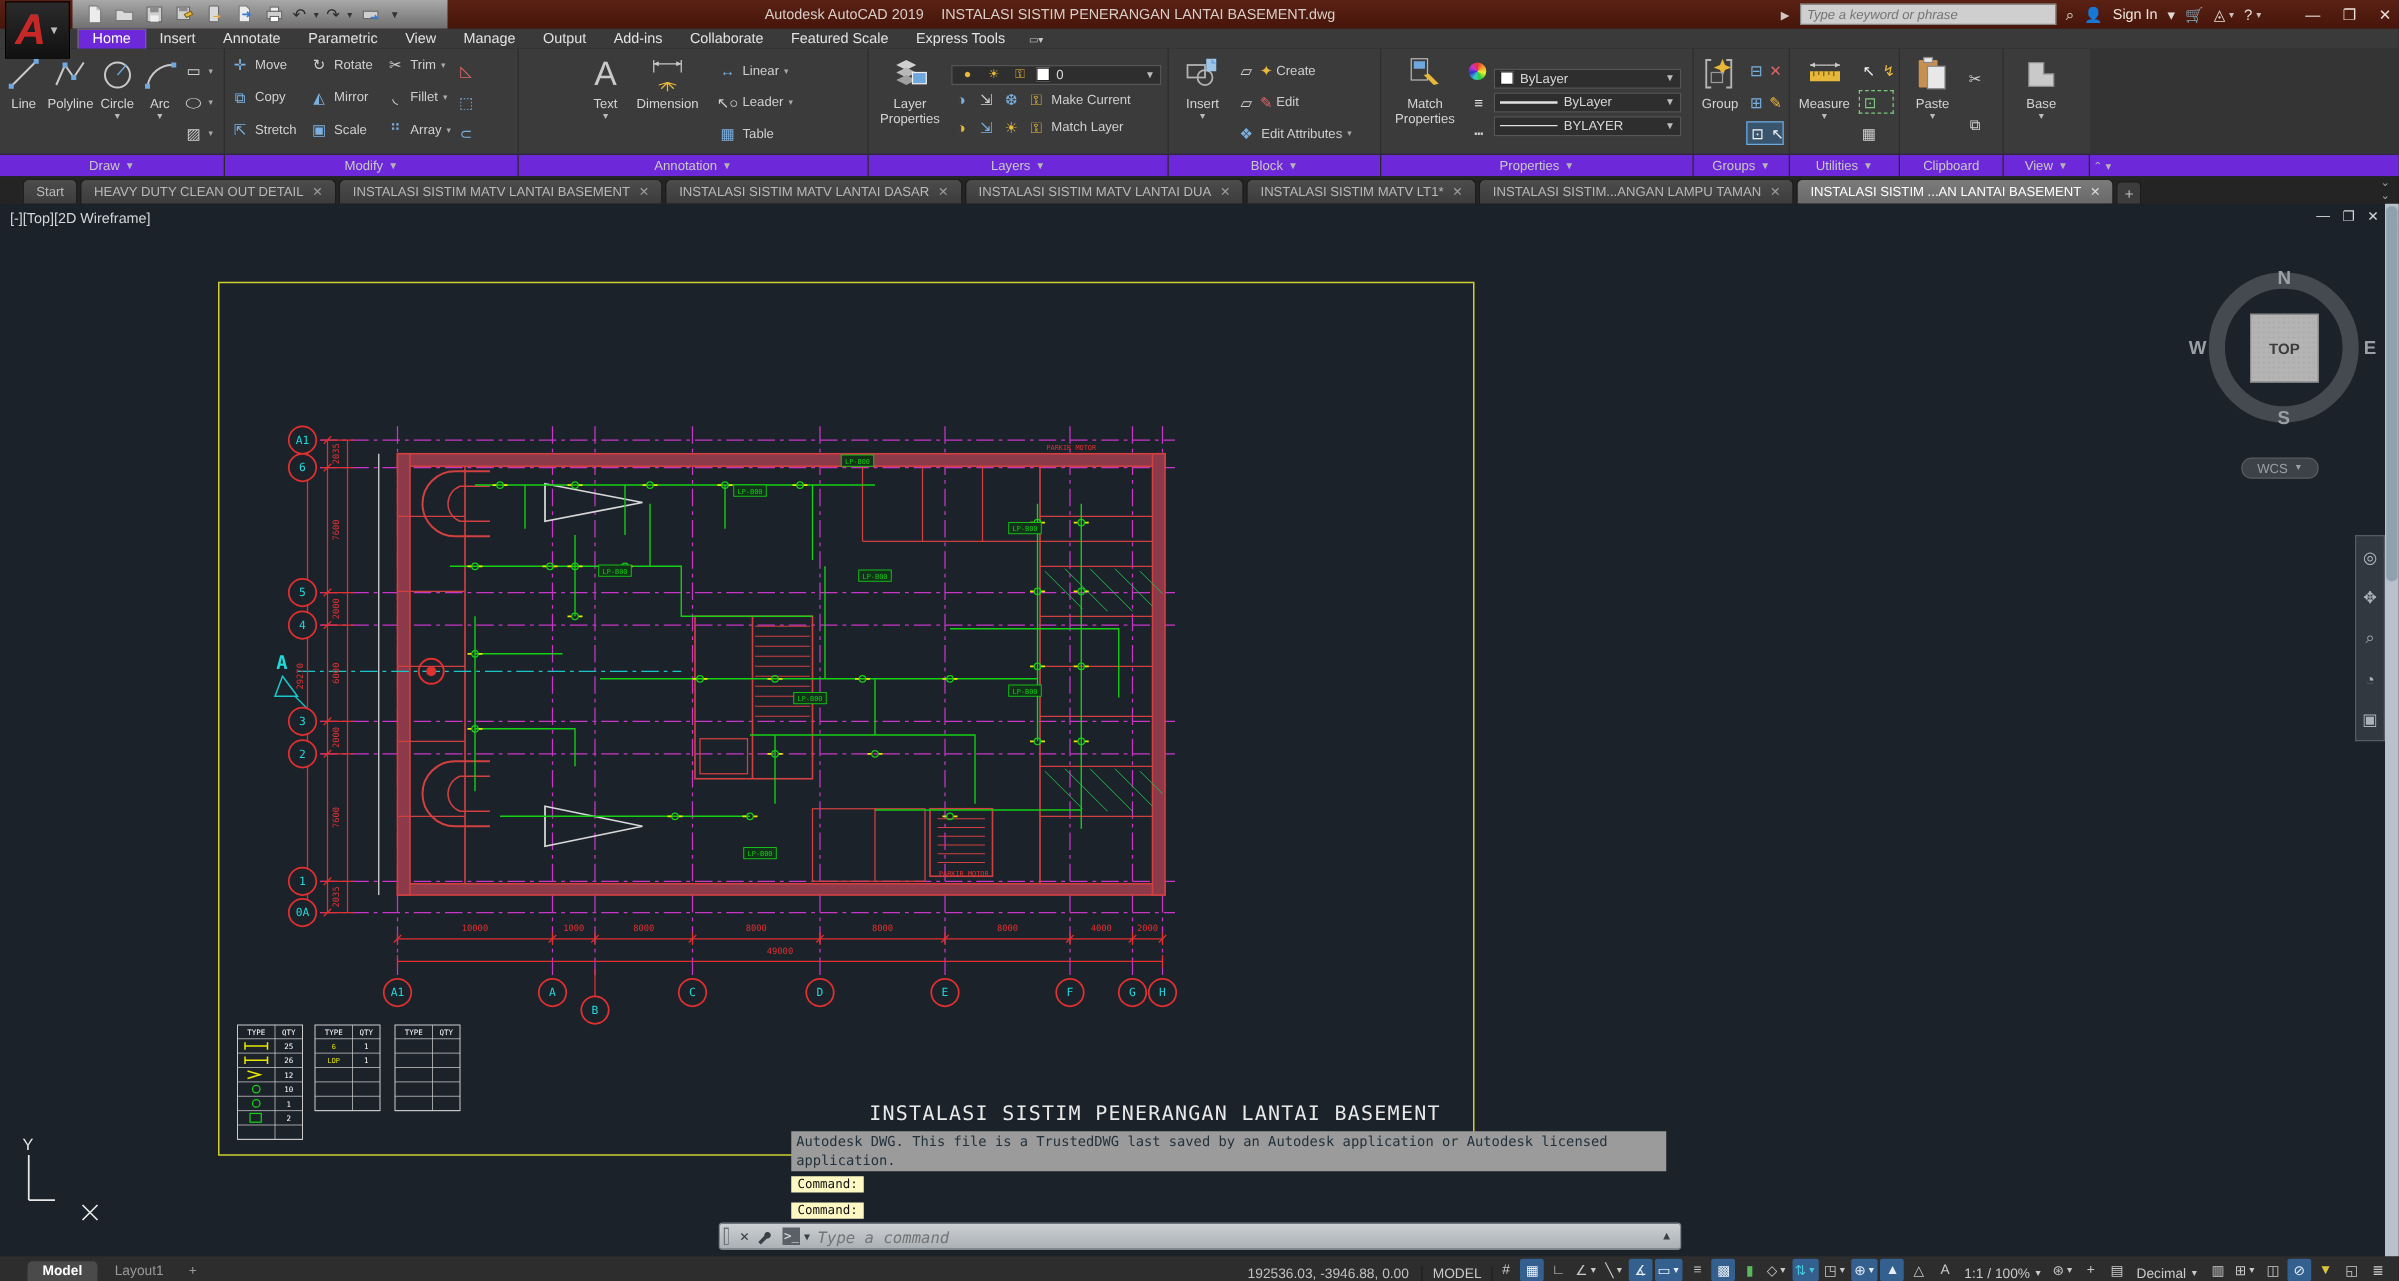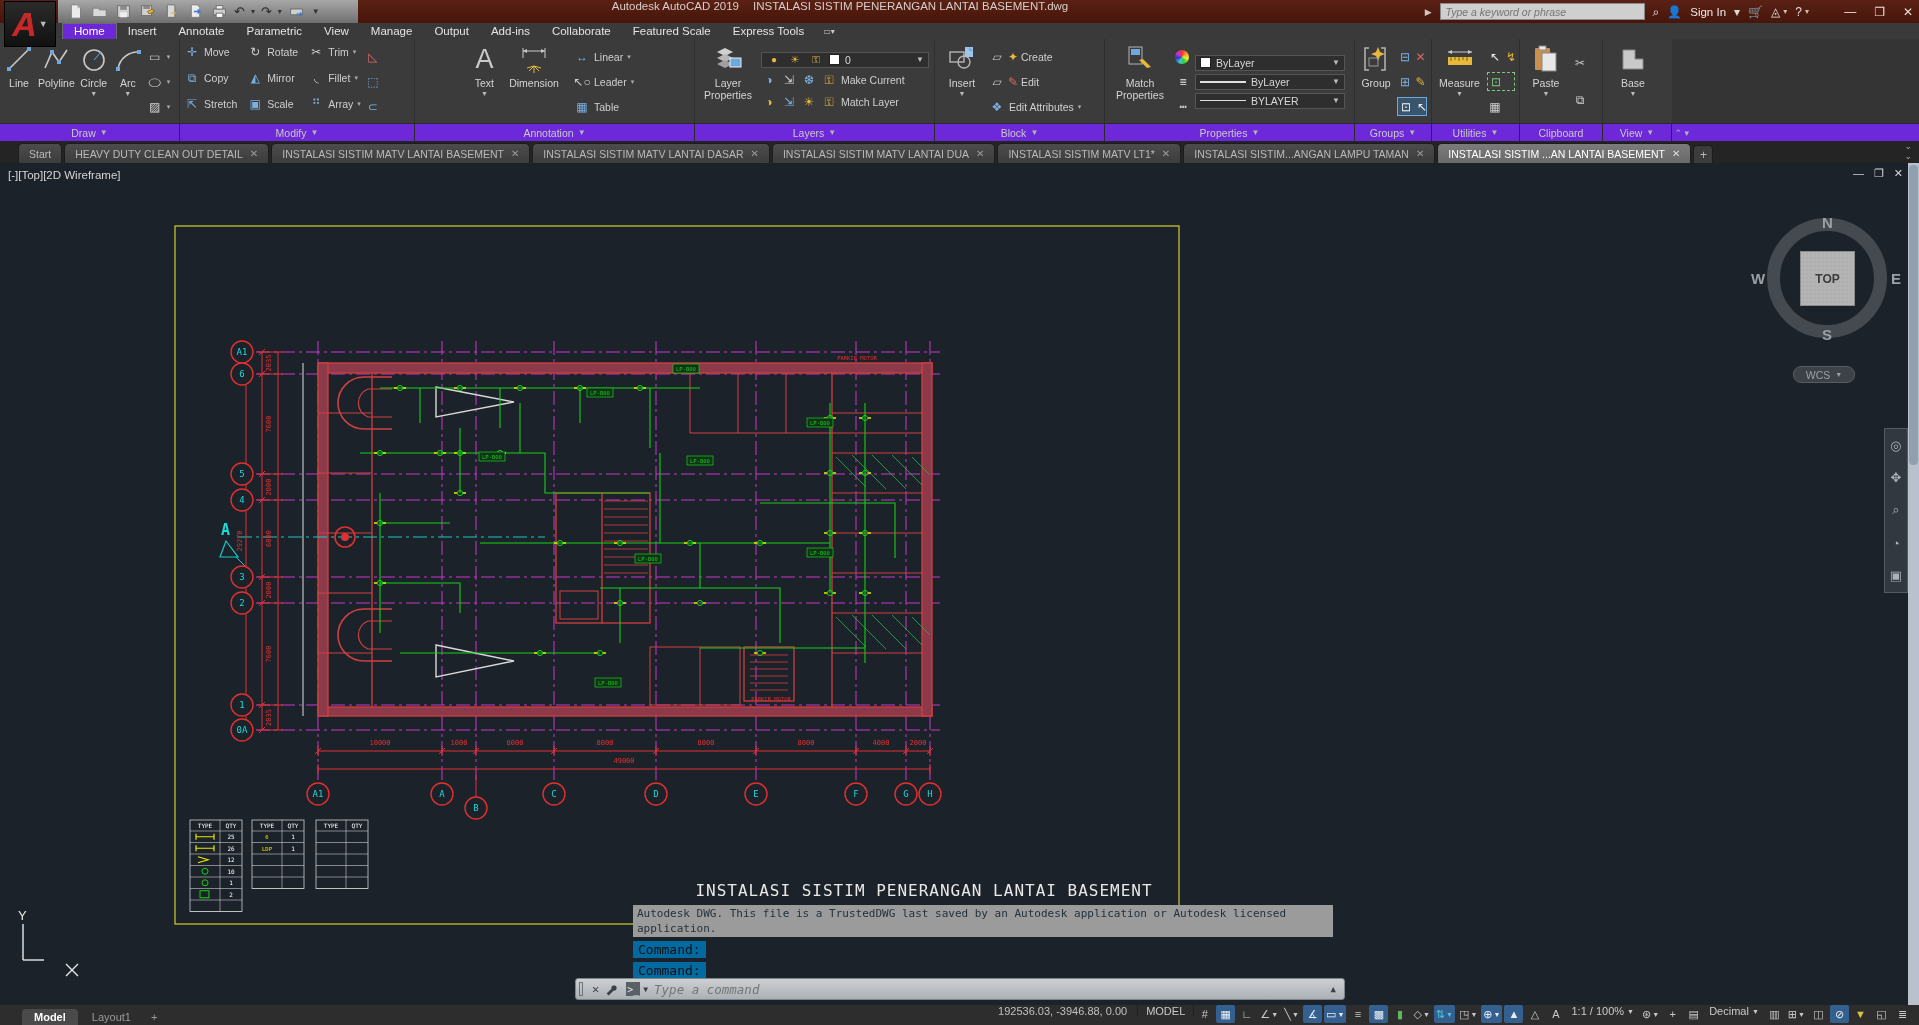--- a/index.html
+++ b/index.html
@@ -17,21 +17,21 @@
                   background-clip:text; color:#c62828; line-height:1; }
   #acad-logo .caret { color:#bbb; font-size:9px; margin-left:2px; }
   #qat { position:absolute; left:58px; top:0; height:23px; width:300px;
          background:linear-gradient(#a8a8a8,#6f6f6f); display:flex; align-items:center;
          gap:6px; padding:0 8px; }
   .qbtn { width:18px; height:18px; display:flex; align-items:center; justify-content:center; }
   .qbtn svg { width:15px; height:15px; }
   .qtxt { color:#2b2b2b; font-size:13px; line-height:1; }
   .qcaret { color:#333; font-size:8px; }
   #tb-title { position:absolute; left:560px; top:0; width:560px; height:23px;
-              display:flex; align-items:flex-start; justify-content:center; gap:14px;
+              display:flex; align-items:center; justify-content:center; gap:14px;
               color:#d7cdc8; font-size:11.5px; white-space:nowrap; }
   #tb-right { position:absolute; right:110px; top:0; height:23px; display:flex; align-items:center; gap:8px; }
   #search-arrow { color:#d0c8c0; font-size:9px; }
   #search-input { width:205px; height:17px; background:#cfcfcf; border:1px solid #8a8a8a;
                   font-style:italic; font-size:10.5px; color:#555; padding:0 5px;
                   font-family:"Liberation Sans", sans-serif; }
   .tbicon { color:#e0dad4; font-size:12px; display:flex; align-items:center; gap:3px; }
   .tbicon .sm { font-size:8px; color:#cdbfb8; }
   #signin-label { color:#efe8e2; font-size:11.5px; }
   #win-controls { position:absolute; right:6px; top:0; height:23px; display:flex; align-items:center; gap:18px; }
@@ -120,21 +120,21 @@
   #vscroll .thumb { position:absolute; left:1px; top:2px; width:9px; height:300px; background:#8fa0af;
                     border-radius:4px; }
 
   
   #ucs { position:absolute; left:14px; top:745px; width:90px; height:70px; z-index:4; }
 
   
   .cmd-overlay { position:absolute; z-index:8; font-family:"DejaVu Sans Mono", monospace; }
   #trusted-box { left:633px; top:742px; width:700px; background:#9b9b9b; color:#24323c;
                  font-size:11px; line-height:15px; padding:1px 4px; }
-  .cmd-line { left:633px; background:#0369a1; color:#111; font-size:13px; padding:1px 5px; }
+  .cmd-line { left:633px; background:#fef9c3; color:#111; font-size:10px; padding:1px 5px; }
   #cmd1 { top:778px; } #cmd2 { top:799px; }
   #cmd-bar { left:575px; top:815px; width:770px; height:22px; background:linear-gradient(#cdd0d3,#aab0b4);
              border:1px solid #7e868c; border-radius:3px; display:flex; align-items:center; }
   #cmd-grip { width:10px; height:100%; display:flex; align-items:center; justify-content:center; }
   #cmd-grip i { width:2px; height:12px; background:transparent; box-shadow:0 0 0 1px #6d757b; }
   #cmd-x { color:#3a4146; font-size:12px; padding:0 6px; }
   #cmd-wrench { display:flex; align-items:center; padding-right:6px; }
   #cmd-prompt-icon { background:#5a6166; color:#dfe4e8; font-size:10px; width:14px; height:14px;
                      display:flex; align-items:center; justify-content:center; margin-left:2px; }
   #cmd-caret { color:#3a4146; font-size:8px; margin:0 6px 0 3px; }
@@ -143,21 +143,21 @@
   #cmd-up { color:#3a4146; font-size:9px; padding:0 8px; }
 
   
   #statusbar { position:absolute; left:0; top:1005px; width:1919px; height:20px; background:#2d2d2d;
                display:flex; align-items:center; font-size:11px; color:#c9c9c9; }
   #sb-left { display:flex; align-items:flex-end; height:100%; padding-left:22px; gap:2px; }
   .ltab { padding:2px 12px; border-radius:4px 4px 0 0; font-size:11px; }
   .ltab.active { background:#4a4a4a; color:#fff; font-weight:bold; }
   .ltab.idle { color:#9a9a9a;margin-top:25px; }
   #layout-add { color:#9a9a9a; padding:2px 6px; }
-  #sb-right { margin-left:auto; display:flex; align-items:flex-start; height:100%; }
+  #sb-right { margin-left:auto; display:flex; align-items:flex-end; height:100%; }
   #sb-coords { padding:0 10px; color:#c0c0c0; border-right:1px solid #1f1f1f; white-space:nowrap; }
   #sb-space { padding:0 8px; border-right:1px solid #1f1f1f; }
   .sicon { min-width:19px; height:18px; display:inline-flex; align-items:center; justify-content:center;
            margin:0 1px; font-size:11px; color:#c9c9c9; border-radius:2px; padding:0 2px; gap:1px; }
   .sicon.active { background:#34608f; color:#e8eef5; }
   .sicon .c { font-size:7px; }
   .stext { padding:0 5px; white-space:nowrap; display:inline-flex; align-items:center; gap:3px; }
   .stext .c { font-size:7px; }
 </style>
 </head>

